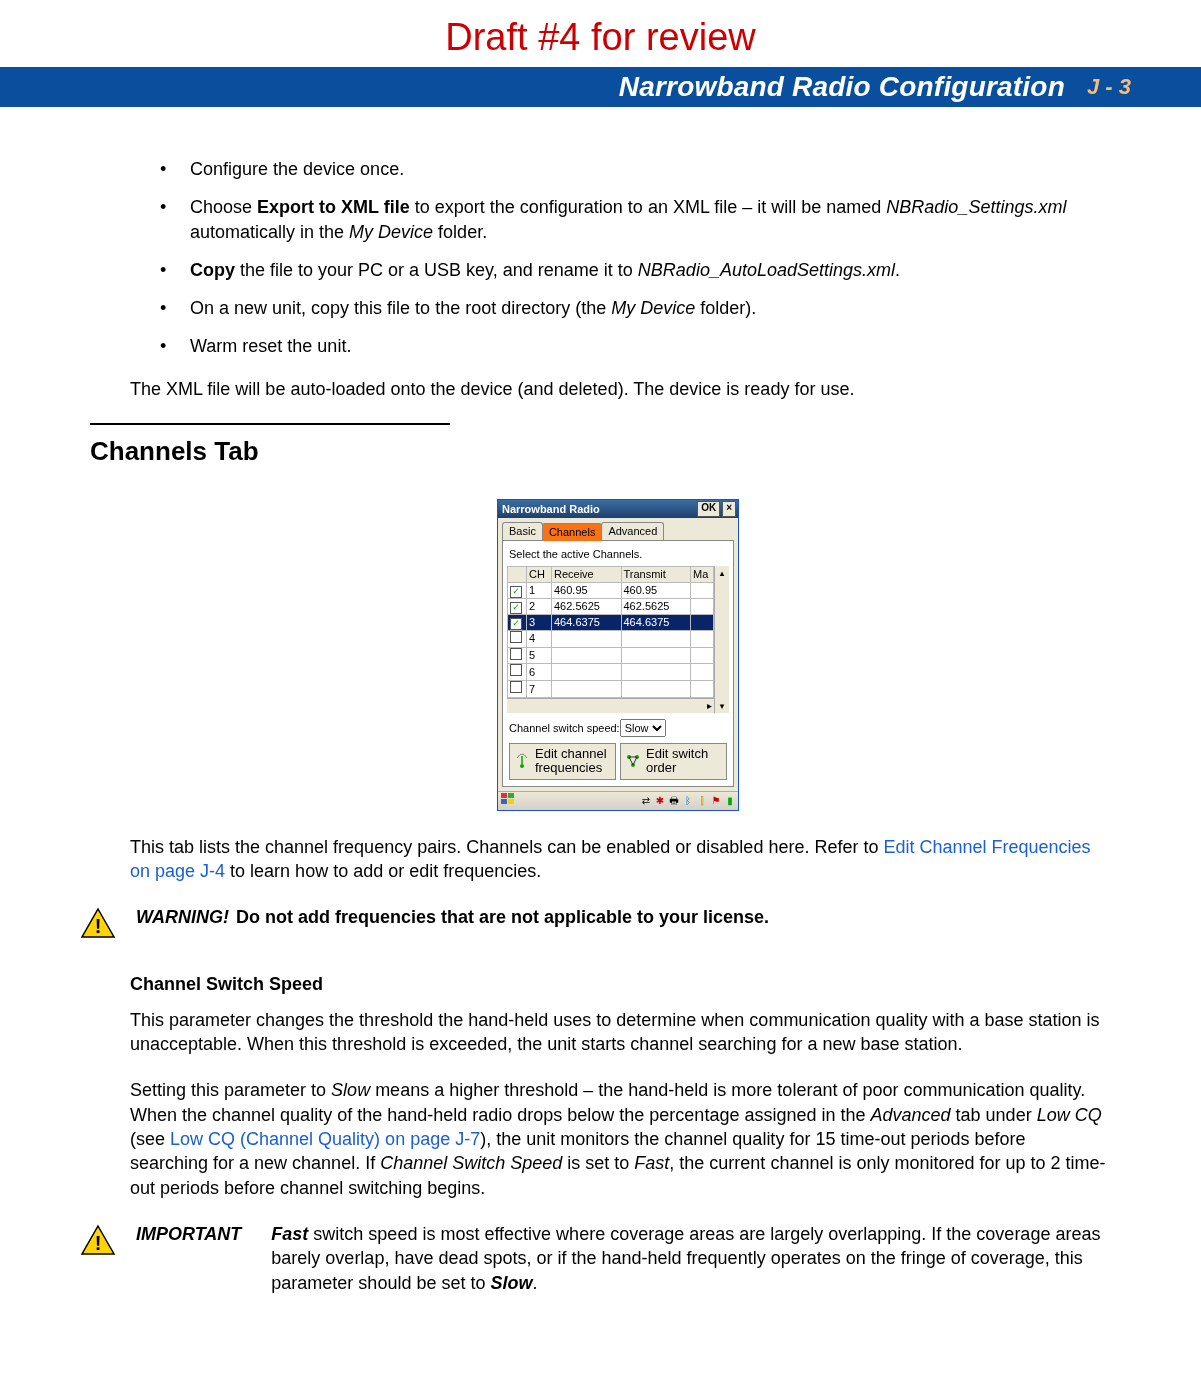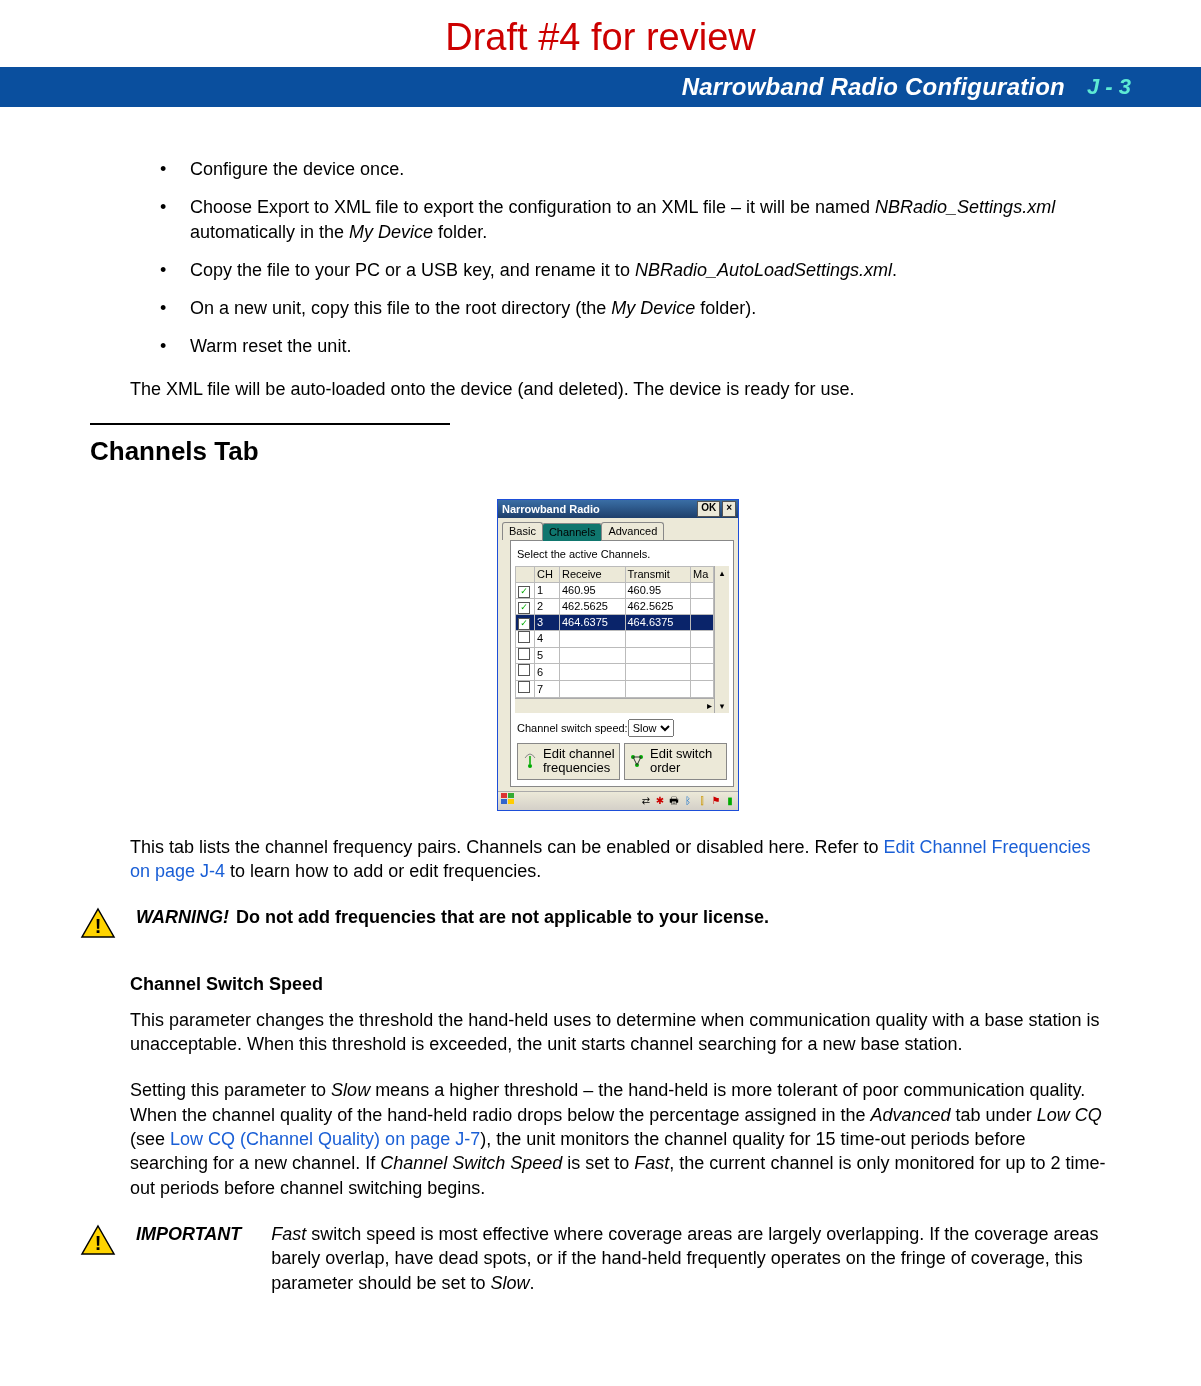--- a/index.html
+++ b/index.html
@@ -24,26 +24,26 @@
     display: flex;
     align-items: center;
     justify-content: flex-end;
     padding-right: 70px;
     box-sizing: border-box;
   }
   .blue-bar .title {
     color: #fff;
     font-family: Arial, sans-serif;
     font-weight: bold;
-    font-size: 24px;
+    font-size: 28px;
     font-style: italic;
     letter-spacing: 0.2px;
   }
   .blue-bar .pageno {
-    color: #5eead4;
+    color: #fdba74;
     font-family: Arial, sans-serif;
     font-weight: bold;
     font-size: 22px;
     font-style: italic;
     margin-left: 22px;
   }
   .content {
     padding: 50px 95px 40px 130px;
     font-size: 18px;
     line-height: 1.35;
@@ -58,21 +58,21 @@
     padding-left: 30px;
     margin-bottom: 14px;
   }
   ul.bullets li::before {
     content: "•";
     position: absolute;
     left: 0;
     top: 0;
     font-size: 18px;
   }
-  .bold { font-weight: normal; }
+  .bold { font-weight: bold; }
   .italic { font-style: italic; }
   .after-list {
     margin: 6px 0 22px 0;
   }
   .section-rule {
     border: none;
     border-top: 2px solid #000;
     width: 360px;
     margin: 0 0 6px -40px;
   }
@@ -125,27 +125,27 @@
   .nbwin .tab {
     background: #ece9d8;
     border: 1px solid #888;
     border-bottom: none;
     padding: 1px 6px;
     font-size: 11px;
     border-radius: 3px 3px 0 0;
     margin-right: -1px;
   }
   .nbwin .tab.active {
-    background: #0f766e;
+    background: #f97316;
     position: relative;
     top: 1px;
   }
   .nbwin .panel {
     background: #fff;
-    margin: 0 4px 4px 12px;
+    margin: 0 4px 4px 4px;
     border: 1px solid #888;
     padding: 4px;
   }
   .nbwin .instr { margin: 2px 2px 4px 2px; }
   .nbwin table.chtable {
     width: 100%;
     border-collapse: collapse;
     font-size: 11px;
   }
   .nbwin table.chtable th, .nbwin table.chtable td {

